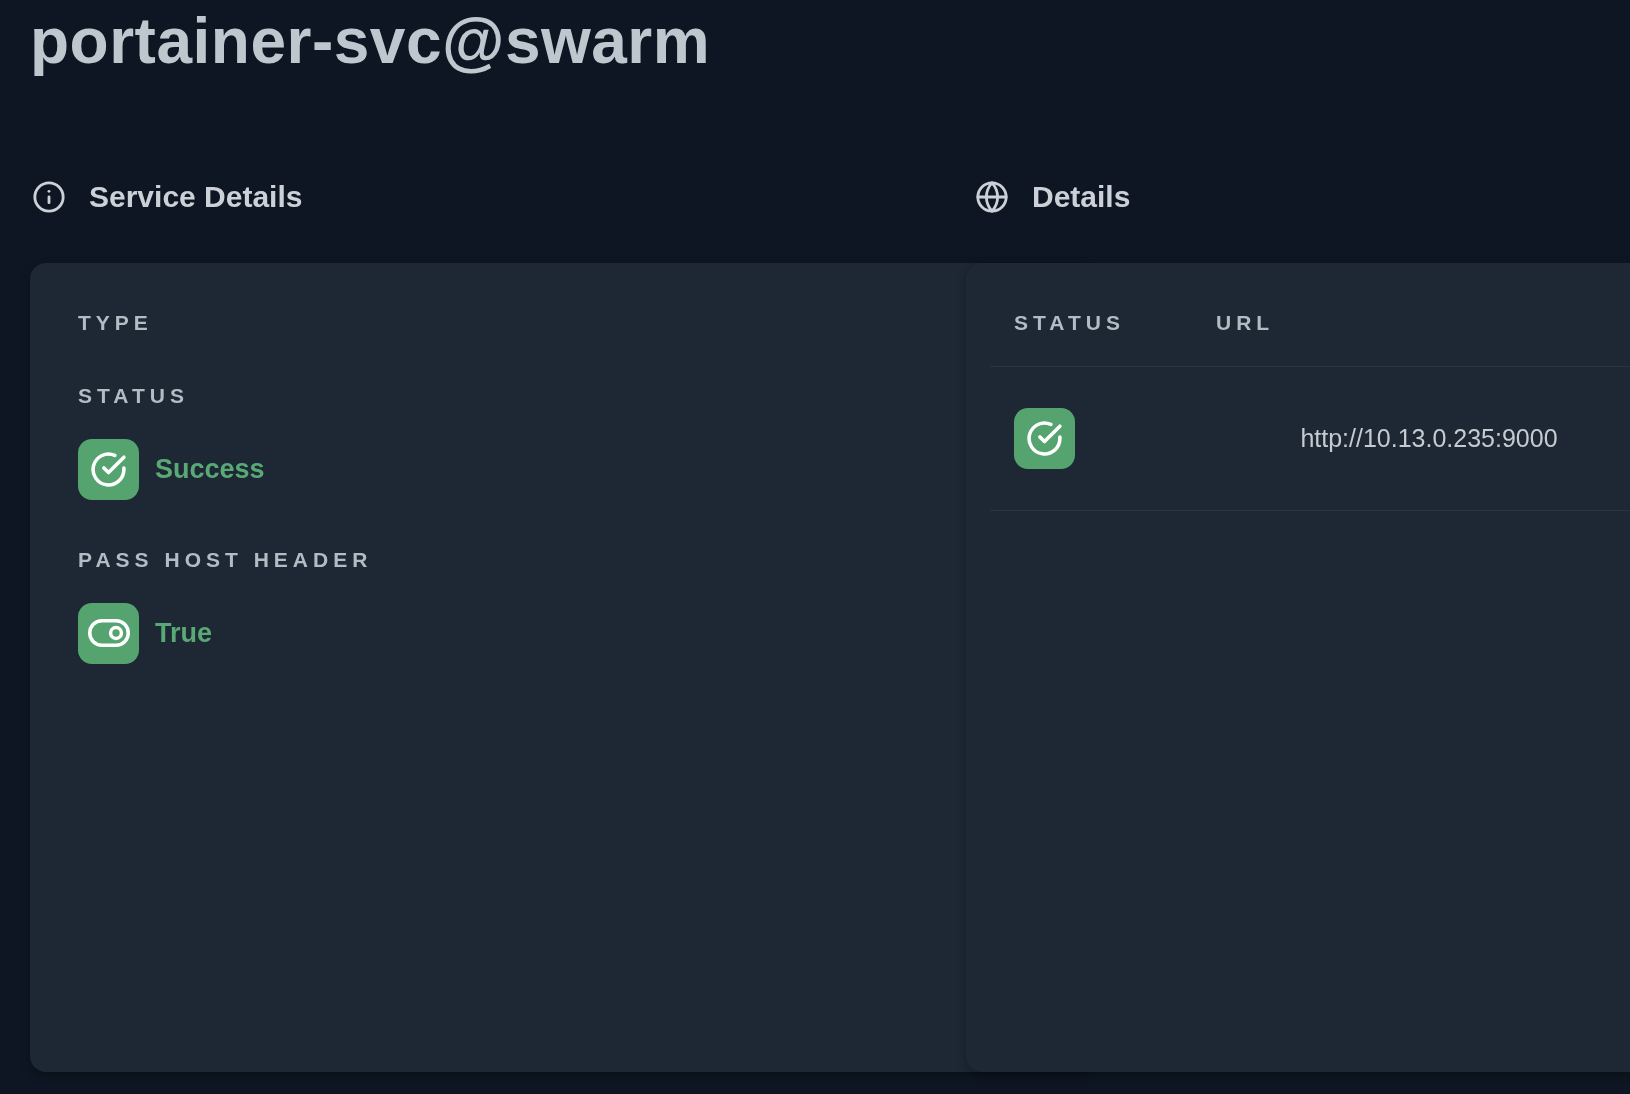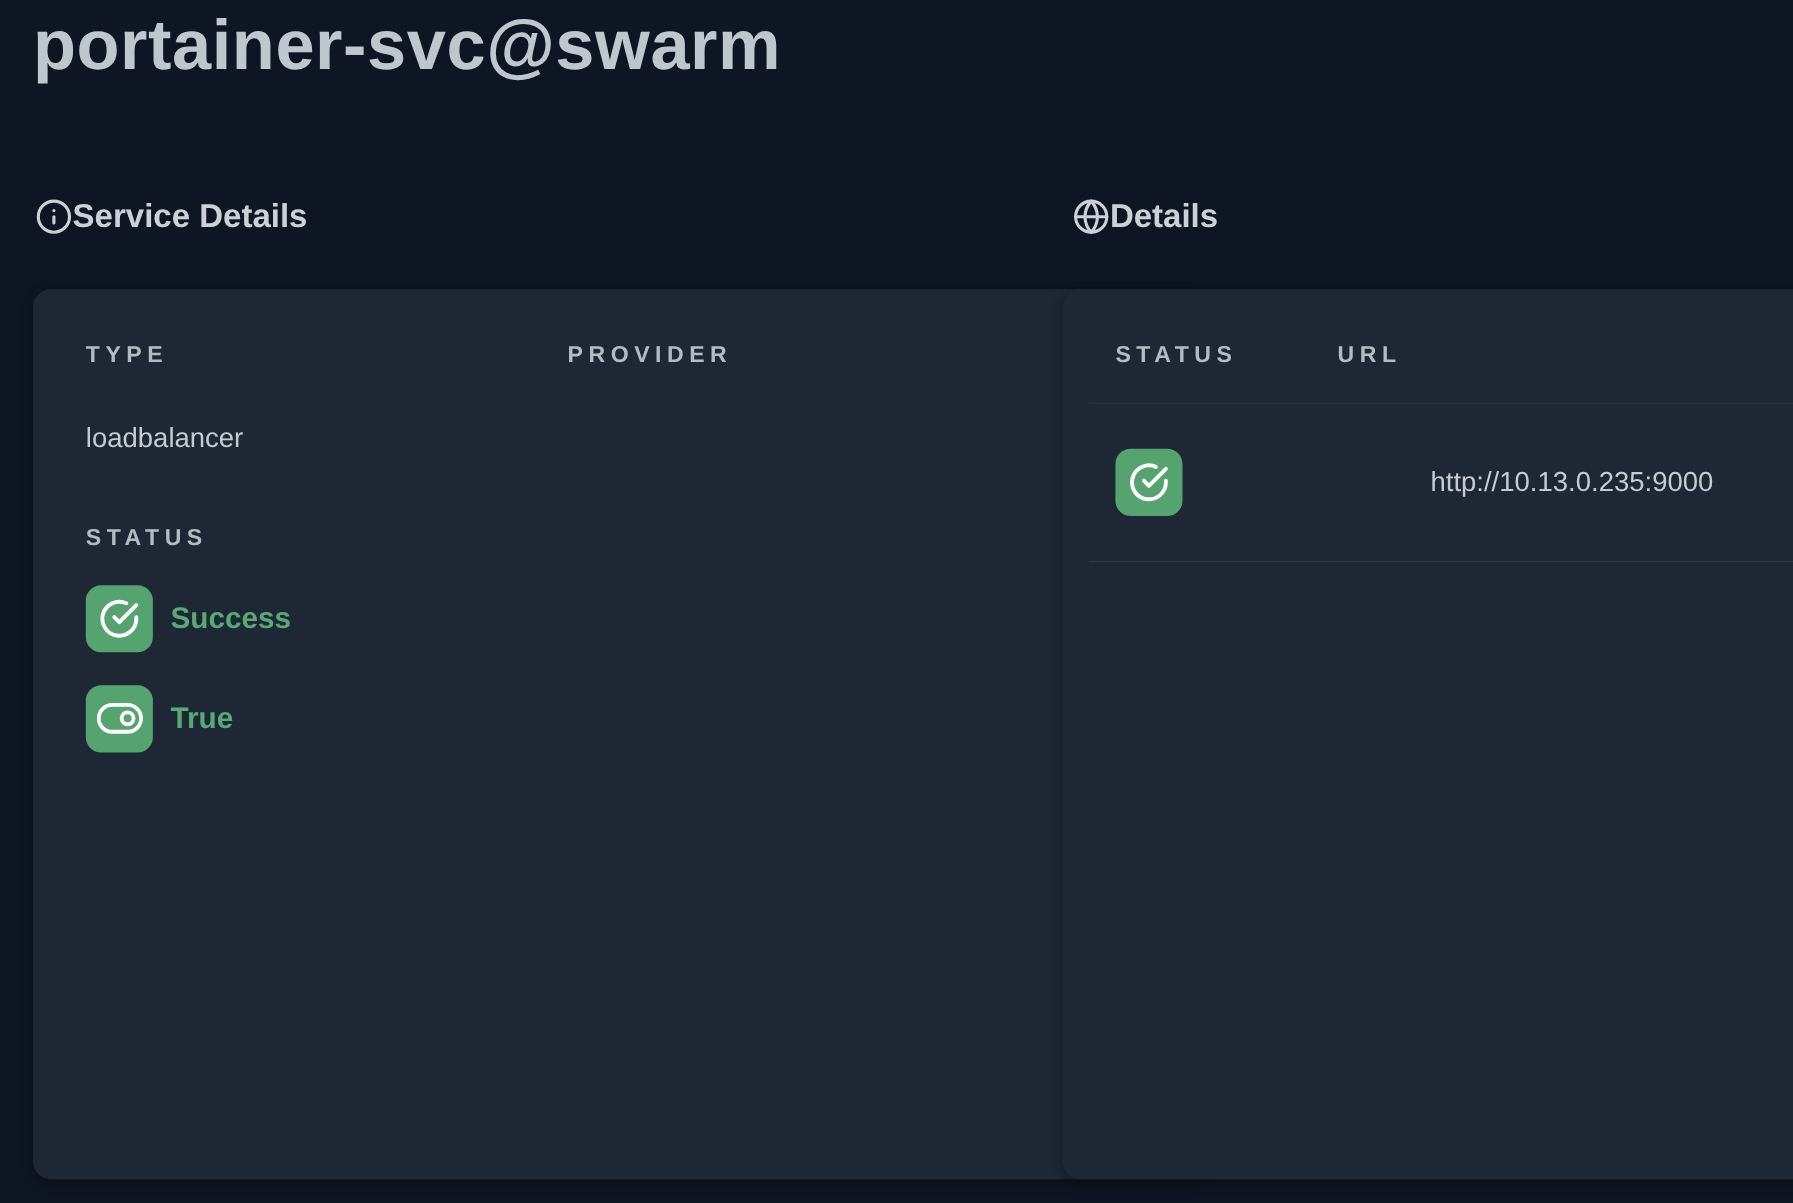--- a/index.html
+++ b/index.html
@@ -7,21 +7,21 @@
     width:1630px;height:1094px;position:relative;overflow:hidden;
     background:#0d1622;
     font-family:"Liberation Sans","DejaVu Sans",sans-serif;
     -webkit-font-smoothing:antialiased;
   }
   .page-title{
     position:absolute;left:30px;top:4px;
     font-size:64px;font-weight:700;color:#bfc7ce;letter-spacing:.5px;
   }
   .section-header{
-    position:absolute;top:180px;display:flex;align-items:center;
+    position:absolute;top:180px;display:flex;align-items:center;gap:23px;
   }
   .section-header .hdr-icon{display:flex;align-items:center;justify-content:center;}
   .section-header .hdr-text{font-size:30px;font-weight:600;color:#ccd1d7;}
   .sh-left{left:32px;}
   .sh-right{left:975px;}
 
   .card{
     position:absolute;top:263px;height:809px;background:#1d2834;border-radius:16px;
     box-shadow:0 3px 10px rgba(0,0,0,.28);
   }
@@ -85,48 +85,45 @@
       <path d="M12 2a15.3 15.3 0 0 1 4 10 15.3 15.3 0 0 1-4 10 15.3 15.3 0 0 1-4-10 15.3 15.3 0 0 1 4-10z"></path>
     </svg>
   </span>
   <span class="hdr-text">Details</span>
 </div>
 
 <div class="card card-left">
 
   <div class="col col1">
     <div class="detail-label">TYPE</div>
-    <div class="value-row">
-      <span class="plain-value">loadbalancer</span>
-    </div>
 
     <div class="detail-label gap-label">STATUS</div>
     <div class="value-row gap-icon" style="margin-top:31px">
       <span class="status-badge">
         <svg width="37" height="37" viewBox="0 0 24 24" fill="none" stroke="#ffffff" stroke-width="2.3" stroke-linecap="round" stroke-linejoin="round">
           <path d="M22 11.08V12a10 10 0 1 1-5.93-9.14"></path>
           <polyline points="22 4 12 14.01 9 11.01"></polyline>
         </svg>
       </span>
       <span class="status-text">Success</span>
     </div>
 
+    <div class="detail-label gap-label">PASS HOST HEADER</div>
     <div class="value-row" style="margin-top:31px">
       <span class="status-badge">
         <svg width="42" height="42" viewBox="0 0 24 24" fill="none" stroke="#ffffff" stroke-width="2" stroke-linecap="round" stroke-linejoin="round">
           <rect x="1" y="5" width="22" height="14" rx="7" ry="7"></rect>
           <circle cx="16" cy="12" r="3.1"></circle>
         </svg>
       </span>
       <span class="status-text">True</span>
     </div>
   </div>
 
   <div class="col col2">
-    <div class="detail-label">PROVIDER</div>
   </div>
 
 </div>
 
 <div class="card card-right">
   <div class="servers-table">
     <div class="thead">
       <div class="th th-status">STATUS</div>
       <div class="th th-url">URL</div>
     </div>

